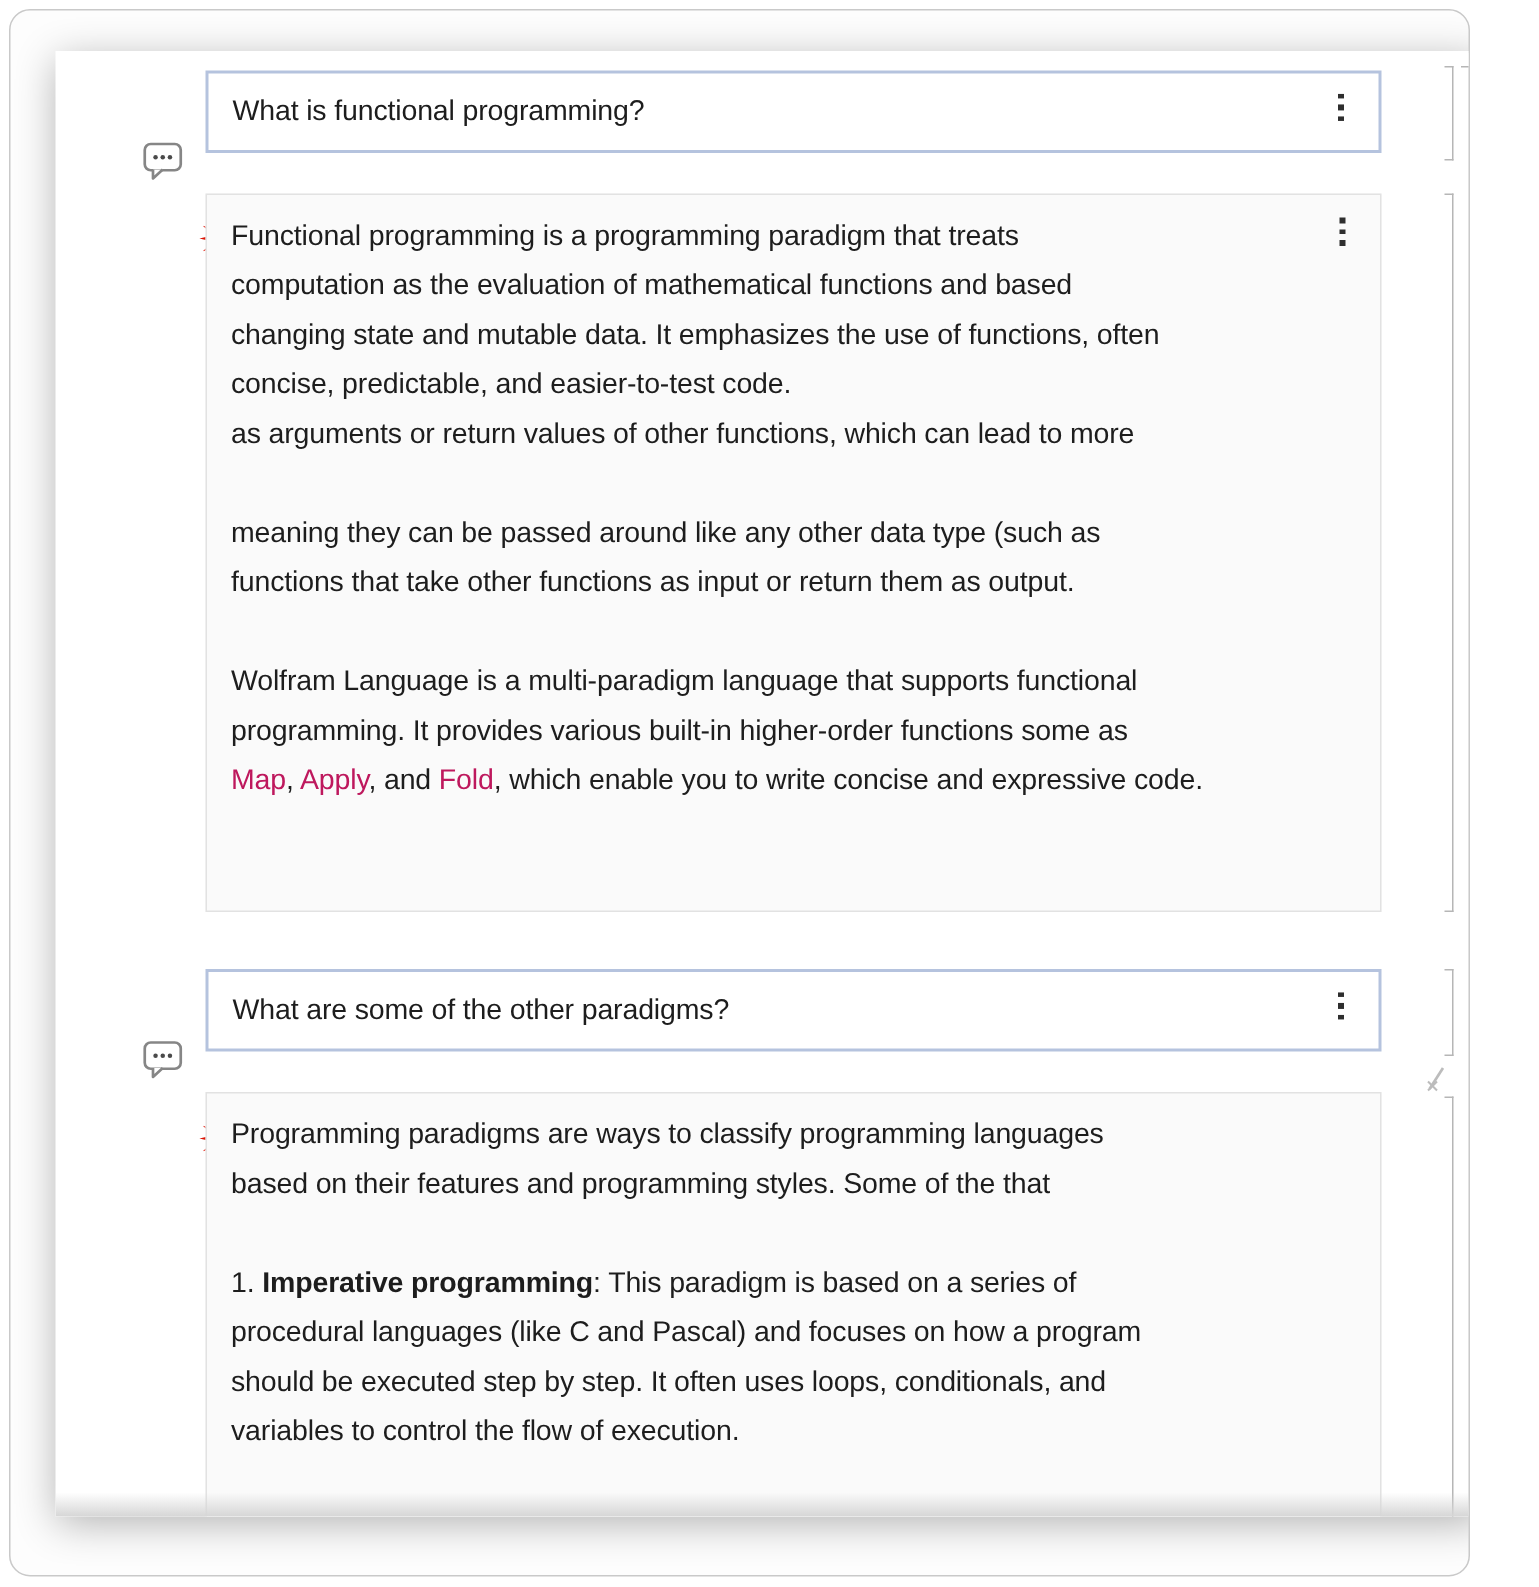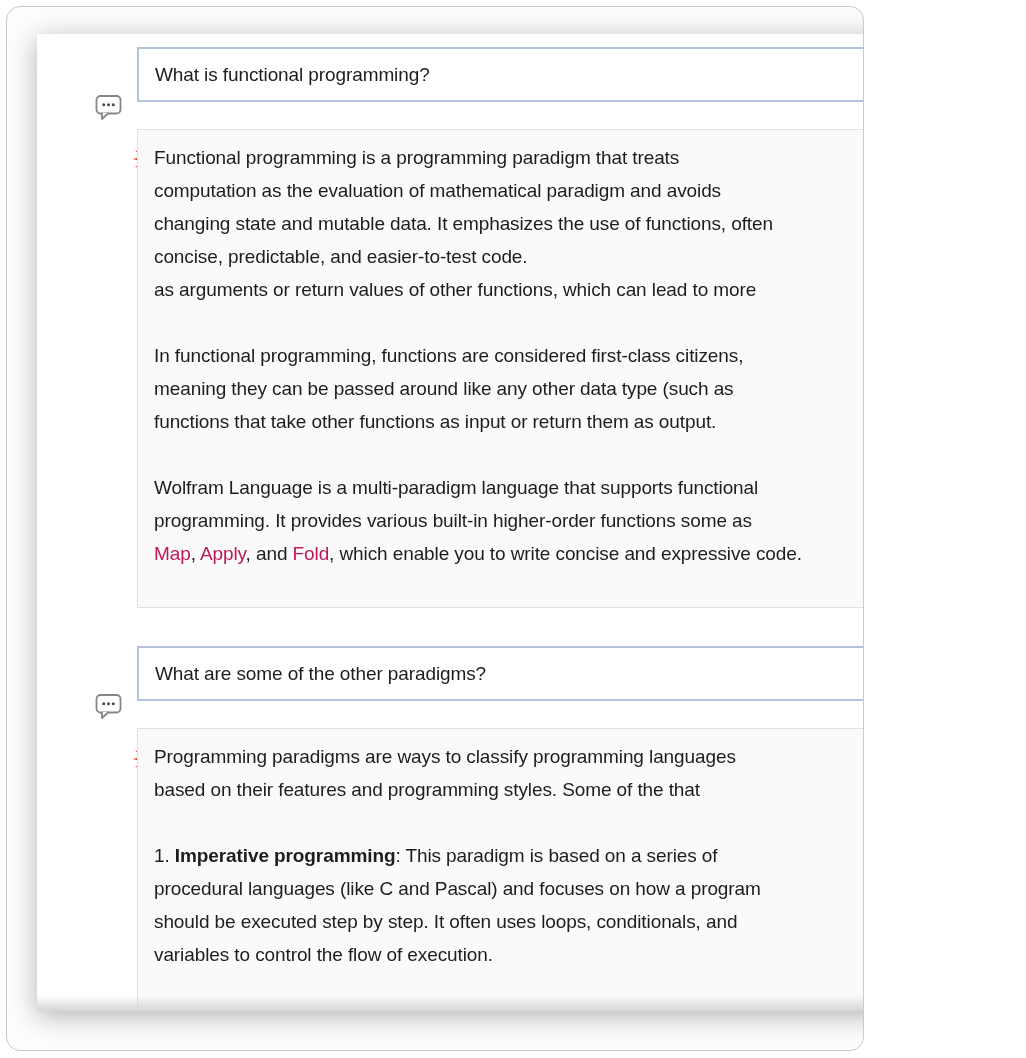--- a/index.html
+++ b/index.html
@@ -1,18 +1,18 @@
 <!DOCTYPE html>
 <html><head>
 <meta charset="utf-8">
 <style>
   * { margin:0; padding:0; box-sizing:border-box; }
   html,body { width:1026px; height:1058px; background:#ffffff;
     font-family:"Liberation Sans","DejaVu Sans",sans-serif; }
-  .frame { position:absolute; left:6px; top:6px; width:858px; height:1045px;
+  .frame { position:absolute; left:6px; top:6px; width:974px; height:1045px;
     border:1px solid #c9c9c9; border-radius:14px; overflow:hidden; background:#fdfdfd; }
   .sheet { position:absolute; left:30px; top:27px; width:952px; height:977px;
     background:#ffffff; box-shadow:0 5px 26px rgba(0,0,0,0.30); overflow:hidden; }
   .sheet::after { content:""; position:absolute; left:0; right:0; bottom:0; height:16px;
     background:linear-gradient(to bottom, rgba(255,255,255,0), #d6d6d6); pointer-events:none; }
 
   
   .cell { position:absolute; left:100px; width:784px; }
   .input-cell { height:55px; background:#ffffff; border:2px solid #b5c3de; }
   .input-cell .q { position:absolute; left:16px; top:0; height:100%; display:flex;
@@ -73,26 +73,25 @@
       <circle cx="-8.7" cy="5" r="1.3" fill="#fff"></circle>
         <circle cx="-8.7" cy="-5" r="1.3" fill="#fff"></circle>
       <circle cx="0" cy="-10" r="1.3" fill="#fff"></circle>
         <circle cx="8.7" cy="-5" r="1.3" fill="#fff"></circle>
       <circle cx="0" cy="0" r="2.4" fill="#fff"></circle>
         <circle cx="0" cy="0" r="1.1" fill="#dc1607"></circle>
     </svg>
     <div class="cell output-cell" style="top:95px;height:479px">
       <div class="rt">
           <div class="t-line"><span>Functional programming is a programming paradigm that treats</span></div>
-          <div class="t-line"><span>computation as the evaluation of mathematical paradigm and avoids</span></div>
+          <div class="t-line"><span>computation as the evaluation of mathematical functions and based</span></div>
           <div class="t-line"><span>changing state and mutable data. It emphasizes the use of functions, often</span></div>
           <div class="t-line"><span>concise, predictable, and easier-to-test code.</span></div>
           <div class="t-line"><span>as arguments or return values of other functions, which can lead to more</span></div>
           <div class="t-line">&nbsp;</div>
-          <div class="t-line"><span>In functional programming, functions are considered first-class citizens,</span></div>
           <div class="t-line"><span>meaning they can be passed around like any other data type (such as</span></div>
           <div class="t-line"><span>functions that take other functions as input or return them as output.</span></div>
           <div class="t-line">&nbsp;</div>
           <div class="t-line"><span>Wolfram Language is a multi-paradigm language that supports functional</span></div>
           <div class="t-line"><span>programming. It provides various built-in higher-order functions some as</span></div>
           <div class="t-line"><span class="link">Map</span><span>, </span><span class="link">Apply</span><span>, and </span><span class="link">Fold</span><span>, which enable you to write concise and expressive code.</span></div>
         </div>
       <div class="kebab topr">
           <i></i>
           <i></i>

